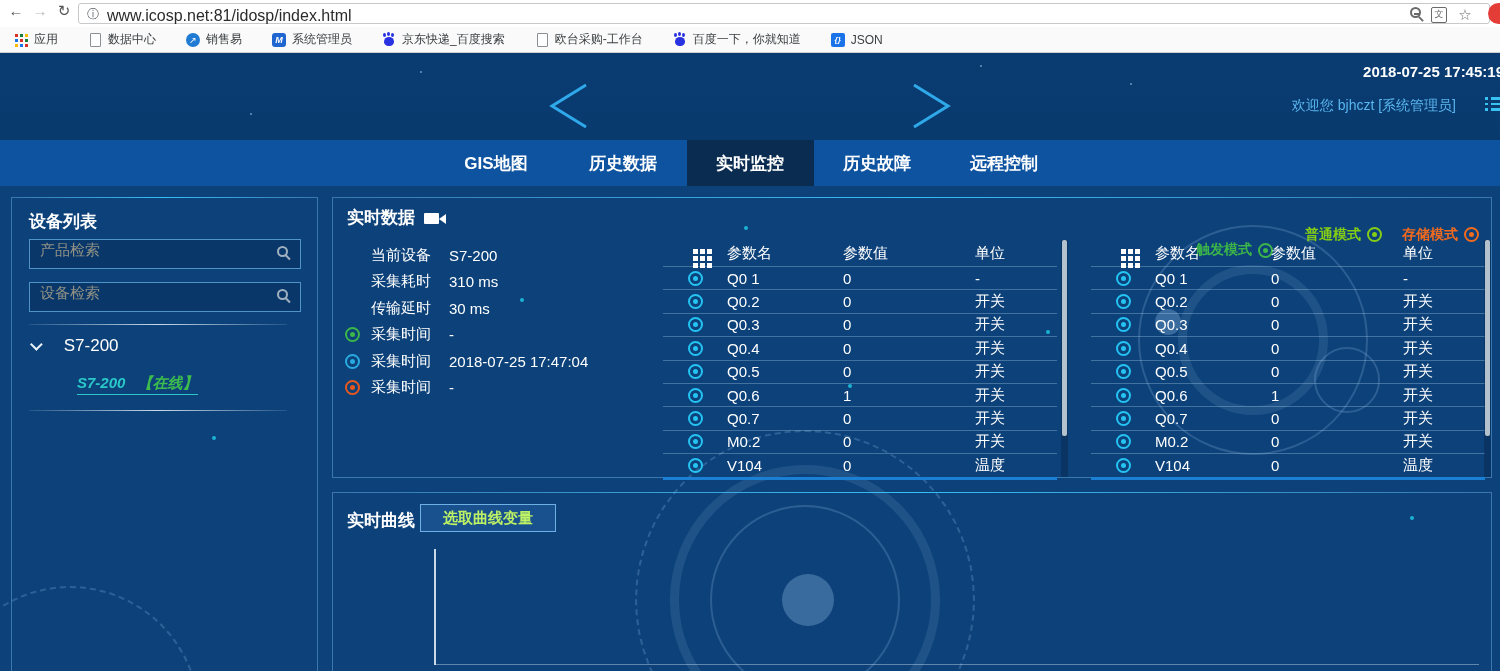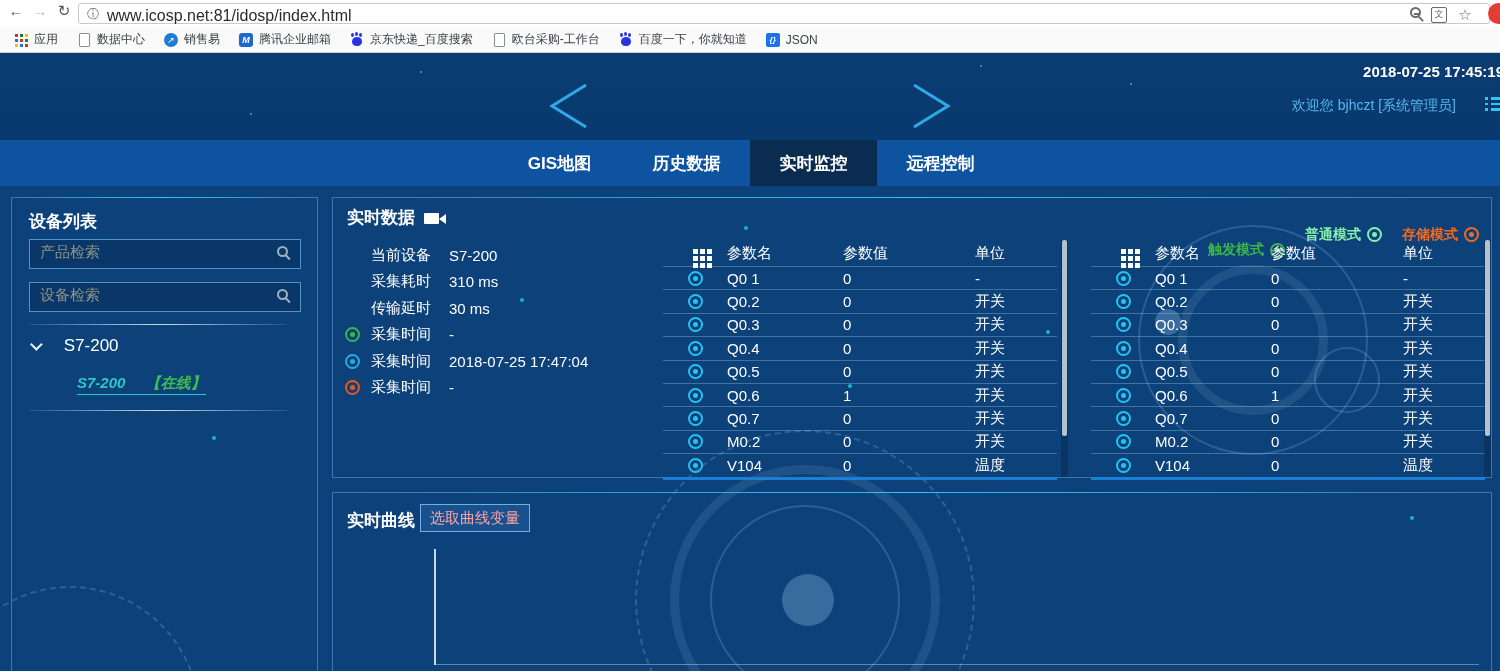--- a/index.html
+++ b/index.html
@@ -15,21 +15,21 @@
   #url-text{position:absolute;left:28px;top:3px;font-size:16px;color:#2b2b2b;}
   .omni-ic{position:absolute;top:3px;width:16px;height:16px;}
   .mag-ic{border:2px solid #6a6a6a;border-radius:50%;width:11px;height:11px;}
   .mag-ic::before{content:"";position:absolute;left:2px;top:4px;width:5px;height:1.5px;background:#6a6a6a;}
   .mag-ic::after{content:"";position:absolute;width:6px;height:2px;background:#6a6a6a;right:-5px;bottom:-4px;transform:rotate(45deg);}
   .trans-ic{border:1.5px solid #6a6a6a;border-radius:2px;font-size:9px;color:#6a6a6a;text-align:center;line-height:13px;}
   .star-ic{font-size:15px;color:#6a6a6a;line-height:16px;text-align:center;}
   #avatar{position:absolute;right:-9px;top:3px;width:21px;height:21px;border-radius:50%;background:#e43c36;}
 
   #bookmarks{position:relative;width:1500px;height:26px;background:#fafafa;border-bottom:1px solid #cfcfcf;
-    display:flex;align-items:center;padding-left:8px;gap:7px;}
+    display:flex;align-items:center;padding-left:8px;gap:18px;}
   .bm{display:flex;align-items:center;gap:6px;padding:2px 6px;cursor:pointer;}
   .bm-label{font-size:12px;color:#3c4043;white-space:nowrap;}
   .bm-icon{position:relative;width:14px;height:14px;display:inline-block;}
   .bm-icon.grid::before{content:"";position:absolute;left:1px;top:1px;width:3px;height:3px;background:#d93025;
     box-shadow:5px 0 0 #188038,10px 0 0 #fbbc04,0 5px 0 #1a73e8,5px 5px 0 #d93025,10px 5px 0 #188038,0 10px 0 #fbbc04,5px 10px 0 #1a73e8,10px 10px 0 #d93025;}
   .bm-icon.page::before{content:"";position:absolute;left:2px;top:0;width:9px;height:12px;border:1.2px solid #8a8f94;border-radius:1px;background:#fff;}
   .bm-icon.xsy{background:#1f7bd4;border-radius:50%;color:#fff;font-size:9px;text-align:center;line-height:14px;}
   .bm-icon.xsy::before{content:"\2197";}
   .bm-icon.mail{background:#1f66d1;border-radius:3px;color:#fff;font-weight:bold;font-size:9px;text-align:center;line-height:14px;}
   .bm-icon.mail::before{content:"M";}
@@ -69,43 +69,43 @@
 
   .panel{position:absolute;border:1px solid rgba(95,165,220,.55);}
   .panel::before{content:"";position:absolute;left:0;right:0;top:-1px;height:1px;
     background:linear-gradient(90deg,rgba(53,199,255,0),rgba(53,199,255,.9),rgba(53,199,255,0));}
 
   
   #sidebar{left:11px;top:11px;width:307px;height:520px;}
   #sidebar h2{position:absolute;left:17px;top:12px;margin:0;font-size:17px;color:#fff;}
   .search-wrap{position:absolute;left:17px;width:272px;height:30px;}
   .search-wrap input{width:100%;height:100%;background:rgba(8,44,88,.45);border:1px solid #4f93c8;color:#d7e6f2;
-    font-size:15px;padding:0 34px 5px 10px;font-family:Liberation Sans, sans-serif;outline:none;}
+    font-size:15px;padding:0 34px 5px 10px;font-family:Liberation Mono, monospace;outline:none;}
   .search-wrap input::placeholder{color:#8f9184;opacity:1;}
   .mag{position:absolute;right:13px;top:7px;width:11px;height:11px;border:2px solid #9fb0bf;border-radius:50%;}
   .mag::after{content:"";position:absolute;width:7px;height:2px;background:#9fb0bf;right:-5px;bottom:-3px;transform:rotate(45deg);}
   .sb-divider{position:absolute;left:17px;width:258px;height:1px;
     background:linear-gradient(90deg,rgba(215,230,245,.12),rgba(235,245,255,.85),rgba(215,230,245,.12));}
   #tree-row{position:absolute;left:22px;top:138px;color:#fff;font-size:17px;cursor:pointer;}
   .chev{display:inline-block;width:9px;height:9px;border-left:2.5px solid #e8f1f8;border-bottom:2.5px solid #e8f1f8;
     transform:rotate(-45deg) translateY(-3px);margin-right:16px;}
   #device-row{position:absolute;left:65px;top:176px;font-size:15px;font-weight:bold;font-style:italic;cursor:pointer;
     border-bottom:1px solid #2bc8c9;padding-bottom:1px;}
   #device-name{color:#2bc8c9;}
-  #device-status{color:#3dbd4e;margin-left:16px;}
+  #device-status{color:#3dbd4e;margin-left:8px;}
 
   
   #rt-panel{left:332px;top:11px;width:1160px;height:281px;}
   #rt-title{position:absolute;left:14px;top:8px;font-size:17px;font-weight:bold;color:#fff;}
   .cam{display:inline-block;width:15px;height:11px;background:#fff;border-radius:1px;margin-left:9px;position:relative;vertical-align:-1px;}
   .cam::after{content:"";position:absolute;right:-7px;top:0.5px;border-top:5px solid transparent;border-bottom:5px solid transparent;border-right:7px solid #fff;}
 
   #modes{position:absolute;right:12px;top:12px;display:flex;gap:20px;}
   .mode{display:flex;align-items:center;gap:6px;font-size:14px;font-weight:bold;cursor:pointer;}
-  .mode.c-green{color:#3cb549;margin-top:31px;} .mode.c-cyan{color:#86efac;} .mode.c-orange{color:#f26a1d;}
+  .mode.c-green{color:#3cb549;margin-top:31px;} .mode.c-cyan{color:#84cc16;margin-left:12px;} .mode.c-orange{color:#f26a1d;}
 
   .ring{display:inline-block;width:15px;height:15px;border:2px solid currentColor;border-radius:50%;position:relative;flex:none;}
   .ring::after{content:"";position:absolute;left:50%;top:50%;width:5px;height:5px;margin:-2.5px;border-radius:50%;background:currentColor;}
 
   #info{position:absolute;left:12px;top:44px;width:300px;}
   .info-row{display:flex;align-items:center;height:26.5px;color:#fff;font-size:15px;}
   .info-row .slot{width:26px;display:flex;align-items:center;}
   .info-row .ring{width:15px;height:15px;visibility:hidden;}
   .info-row .ring.green{visibility:visible;color:#3cb549;}
   .info-row .ring.blue{visibility:visible;color:#29aae1;}
@@ -126,22 +126,22 @@
     box-shadow:7px 0 0 #fff,14px 0 0 #fff,0 7px 0 #fff,7px 7px 0 #fff,14px 7px 0 #fff,0 14px 0 #fff,7px 14px 0 #fff,14px 14px 0 #fff;}
   .thead .grid-icon{margin:0;transform:translateY(-2px);}
   .hbar{position:absolute;left:0;bottom:-240px;width:100%;height:3px;background:#1b7fd4;}
   .vscroll{position:absolute;top:42px;width:7px;height:237px;background:rgba(10,30,60,.35);}
   #vs1{left:728px;} #vs2{left:1151px;}
   .vthumb{position:absolute;left:1px;top:0;width:5px;height:196px;background:#b3c2cd;border-radius:2px;}
 
   
   #curve-panel{left:332px;top:306px;width:1160px;height:400px;}
   #curve-title{position:absolute;left:14px;top:16px;font-size:17px;font-weight:bold;color:#fff;}
-  #curve-btn{position:absolute;left:87px;top:11px;height:28px;padding:0 9px;background:rgba(45,105,175,.40);
-    border:1px solid #6fb0e4;color:#fca5a5;font-size:15px;font-weight:normal;font-family:inherit;cursor:pointer;}
+  #curve-btn{position:absolute;left:87px;top:11px;height:28px;padding:0 22px;background:rgba(45,105,175,.40);
+    border:1px solid #6fb0e4;color:#bef264;font-size:15px;font-weight:bold;font-family:inherit;cursor:pointer;}
   #axis-y{position:absolute;left:101px;top:56px;width:2px;height:116px;background:rgba(235,243,250,.85);}
   #axis-x{position:absolute;left:101px;top:171px;width:1045px;height:1px;background:rgba(200,220,240,.45);}
 </style>
 </head>
 <body>
 
 <div id="toolbar">
   <span id="back" class="nav-glyph" style="left:6px">←</span>
   <span id="fwd" class="nav-glyph" style="left:30px">→</span>
   <span id="reload" class="nav-glyph" style="left:54px">↻</span>
@@ -167,21 +167,21 @@
       <span class="bm-label">数据中心</span>
     </span>
 
     <span class="bm">
       <i class="bm-icon xsy"></i>
       <span class="bm-label">销售易</span>
     </span>
 
     <span class="bm">
       <i class="bm-icon mail"></i>
-      <span class="bm-label">腾讯企业邮箱</span>
+      <span class="bm-label">系统管理员</span>
     </span>
 
     <span class="bm">
       <i class="bm-icon baidu"></i>
       <span class="bm-label">京东快递_百度搜索</span>
     </span>
 
     <span class="bm">
       <i class="bm-icon page"></i>
       <span class="bm-label">欧台采购-工作台</span>
@@ -233,20 +233,21 @@
   </div>
 
   <div id="nav">
 
       <span class="tab">GIS地图</span>
 
       <span class="tab">历史数据</span>
 
       <span class="tab active">实时监控</span>
 
+      <span class="tab">历史故障</span>
 
       <span class="tab">远程控制</span>
     </div>
 
   <div id="content">
 
     <div class="deco d-dash" style="left:635px;top:244px;width:340px;height:340px"></div>
     <div class="deco d-thick" style="left:670px;top:279px;width:270px;height:270px"></div>
     <div class="deco d-ring" style="left:710px;top:319px;width:190px;height:190px"></div>
     <div class="deco d-fill" style="left:782px;top:388px;width:52px;height:52px"></div>

